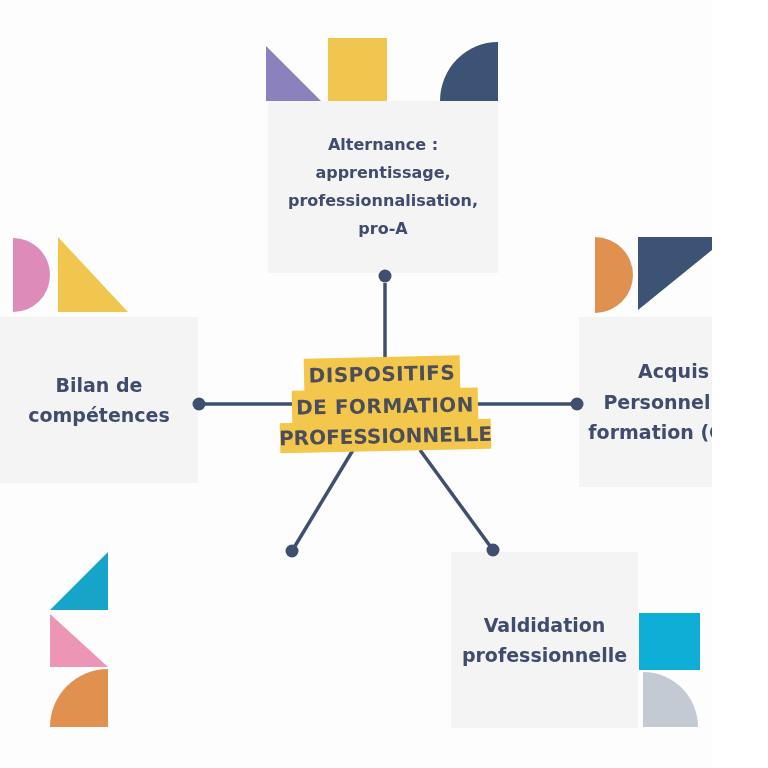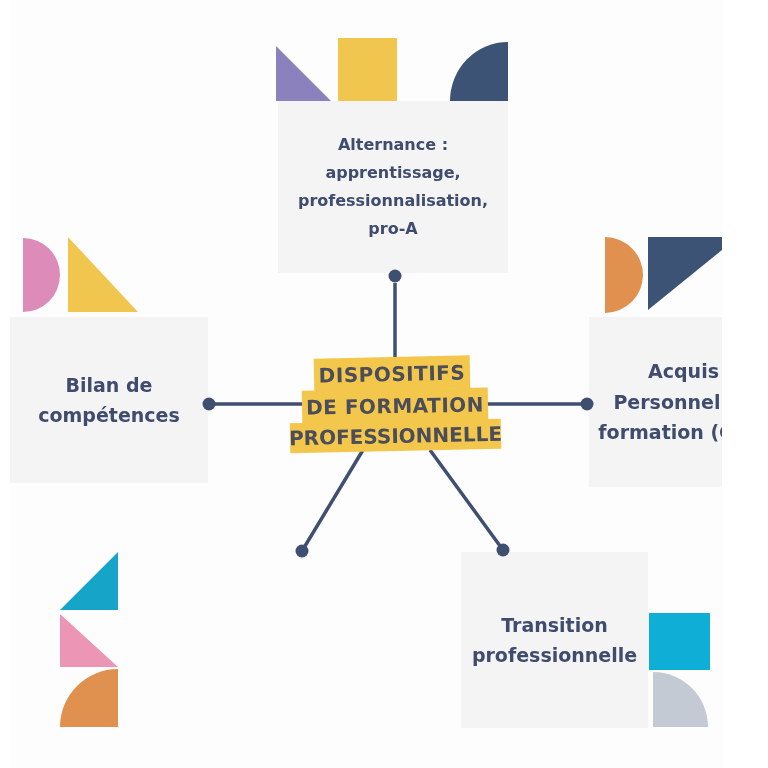--- a/index.html
+++ b/index.html
@@ -17,21 +17,20 @@
     --orange:#e0914f;
     --teal:#16a5c8;
     --cyan:#0eaed6;
     --gray:#c4cad3;
   }
   html,body{margin:0;padding:0;}
   body{font-family:"DejaVu Sans","Liberation Sans",sans-serif;background:#fff;}
   .canvas{
     position:relative;width:712px;height:768px;background:var(--bg);
     overflow:hidden;
-    margin-left:10px;
   }
   .node{
     position:absolute;background:var(--node-bg);
     display:flex;align-items:center;justify-content:center;
   }
   .node-label{
     white-space:pre-line;text-align:center;
     color:var(--node-text);font-weight:700;
     line-height:1.6;
   }
@@ -123,21 +122,21 @@
   <div class="node node-bilan">
     <div class="node-label">Bilan de
 compétences</div>
   </div>
   <div class="node node-cpf">
     <div class="node-label">Acquis
 Personnel de
 formation (CPF)</div>
   </div>
   <div class="node node-transition">
-    <div class="node-label">Transition
+    <div class="node-label">Valdidation
 professionnelle</div>
   </div>
 
   <svg class="connectors" width="768" height="768" viewBox="0 0 768 768">
     <g stroke="#3e4f6f" stroke-width="3.5" fill="none">
       <line x1="385" y1="283" x2="385" y2="360"></line>
       <line x1="199" y1="404" x2="300" y2="404"></line>
       <line x1="470" y1="404" x2="577" y2="404"></line>
       <line x1="353" y1="450" x2="292" y2="551"></line>
       <line x1="420" y1="450" x2="493" y2="550"></line>

